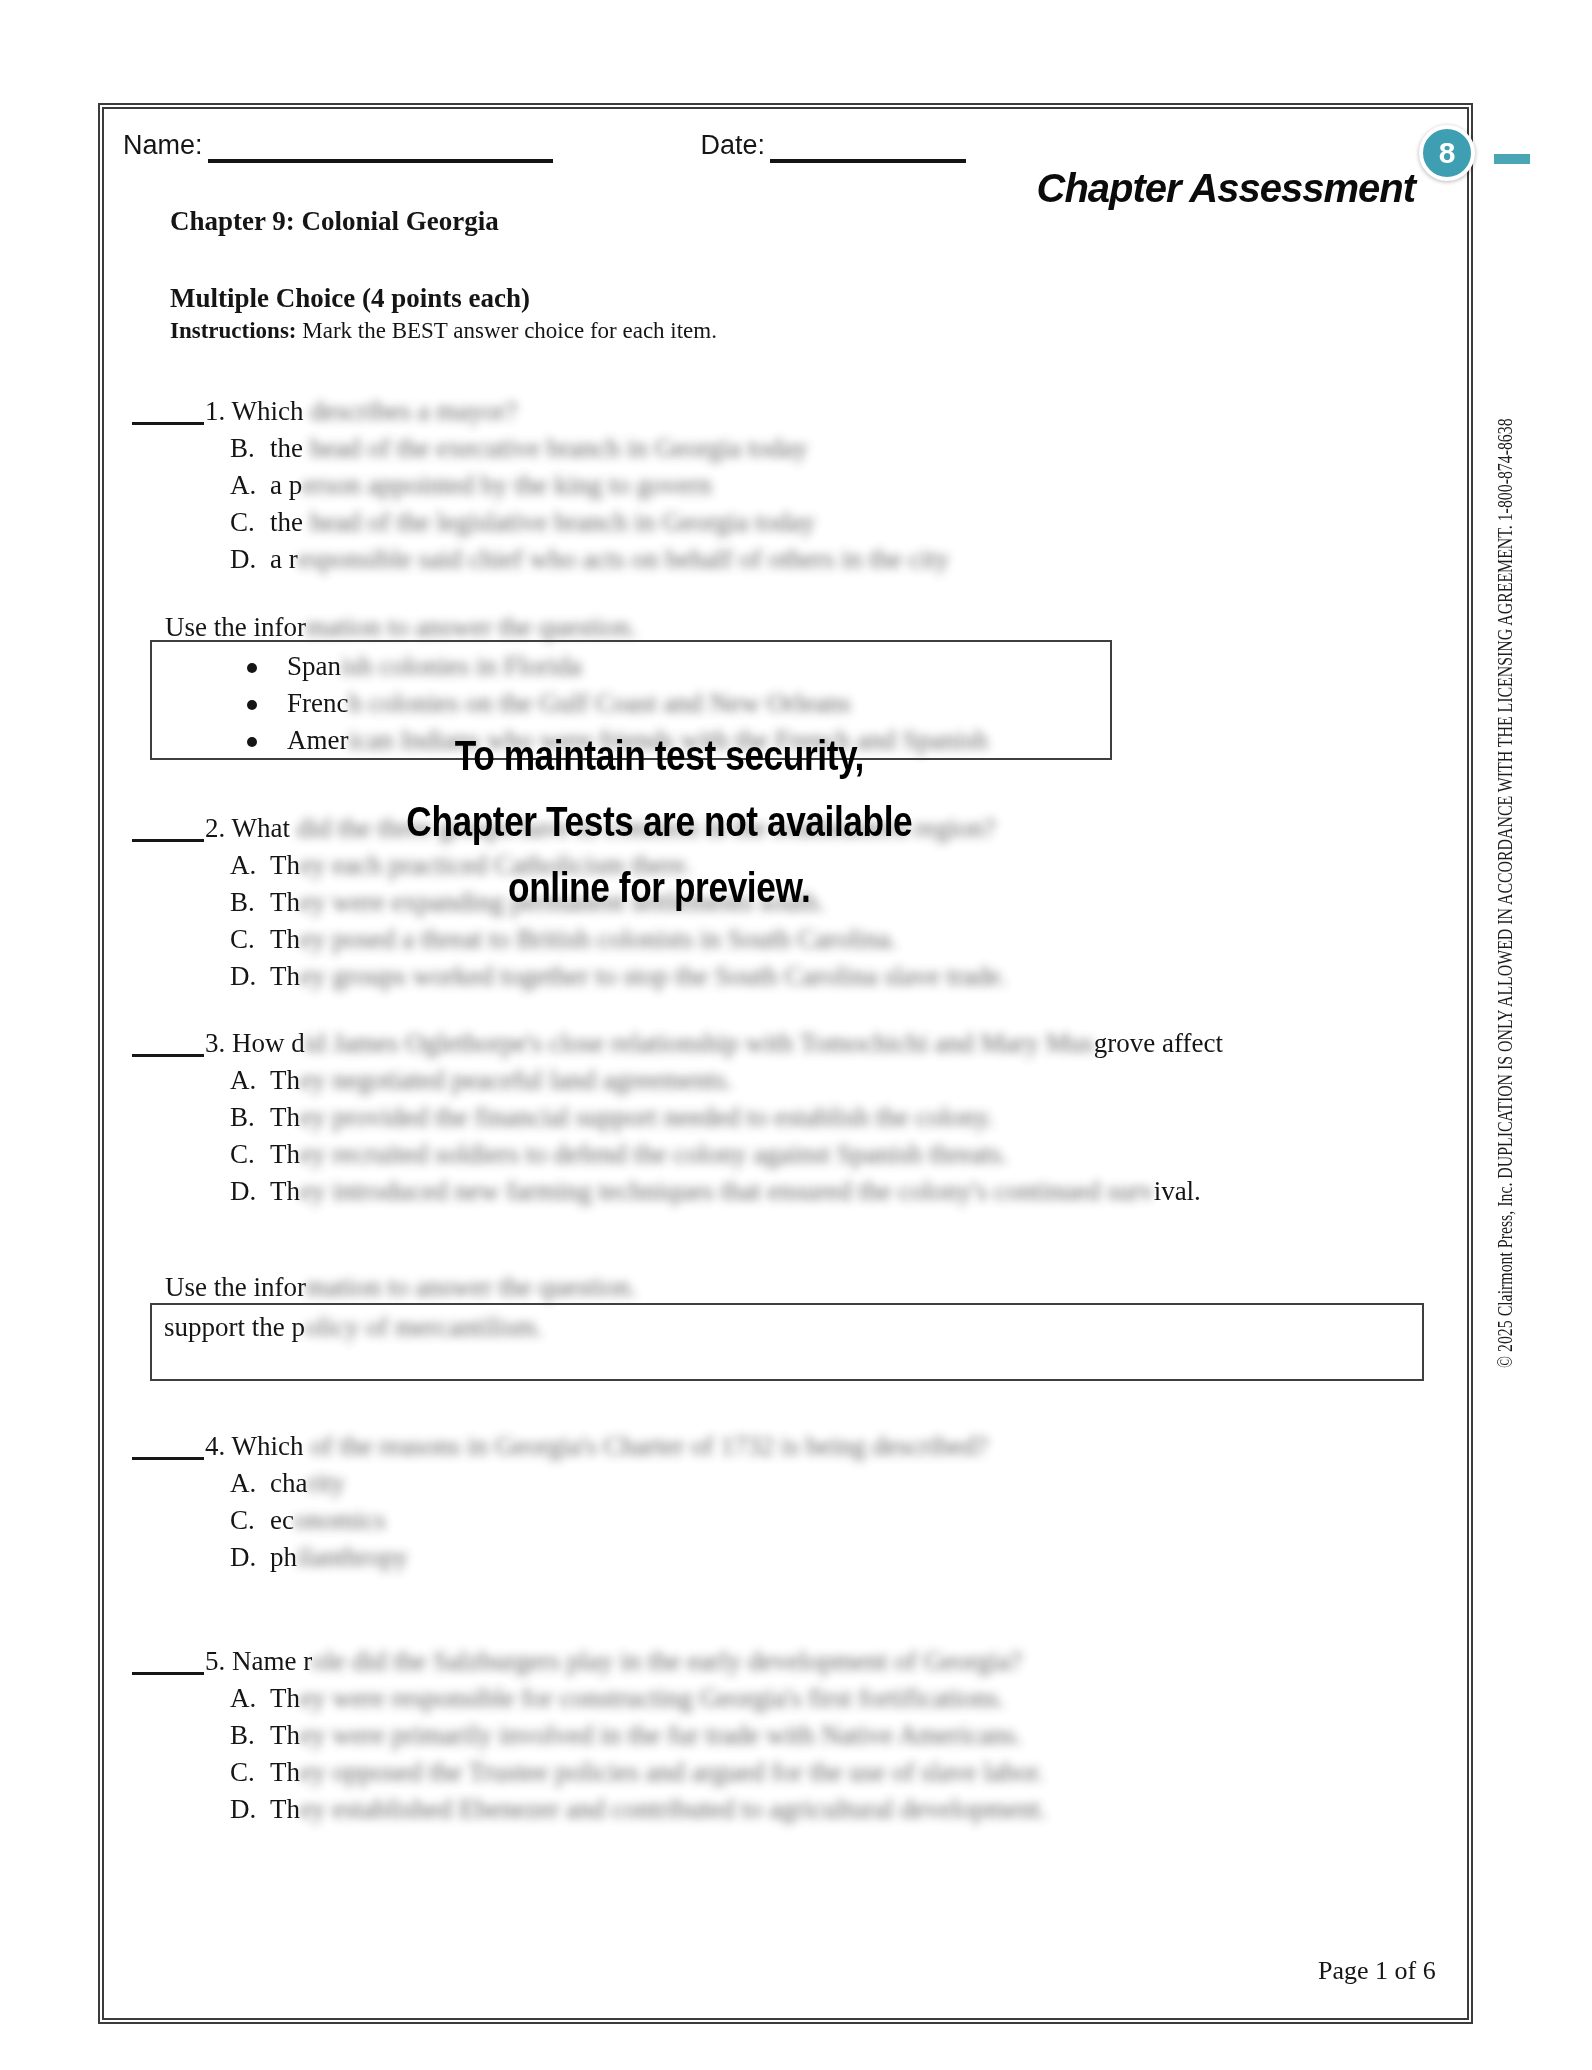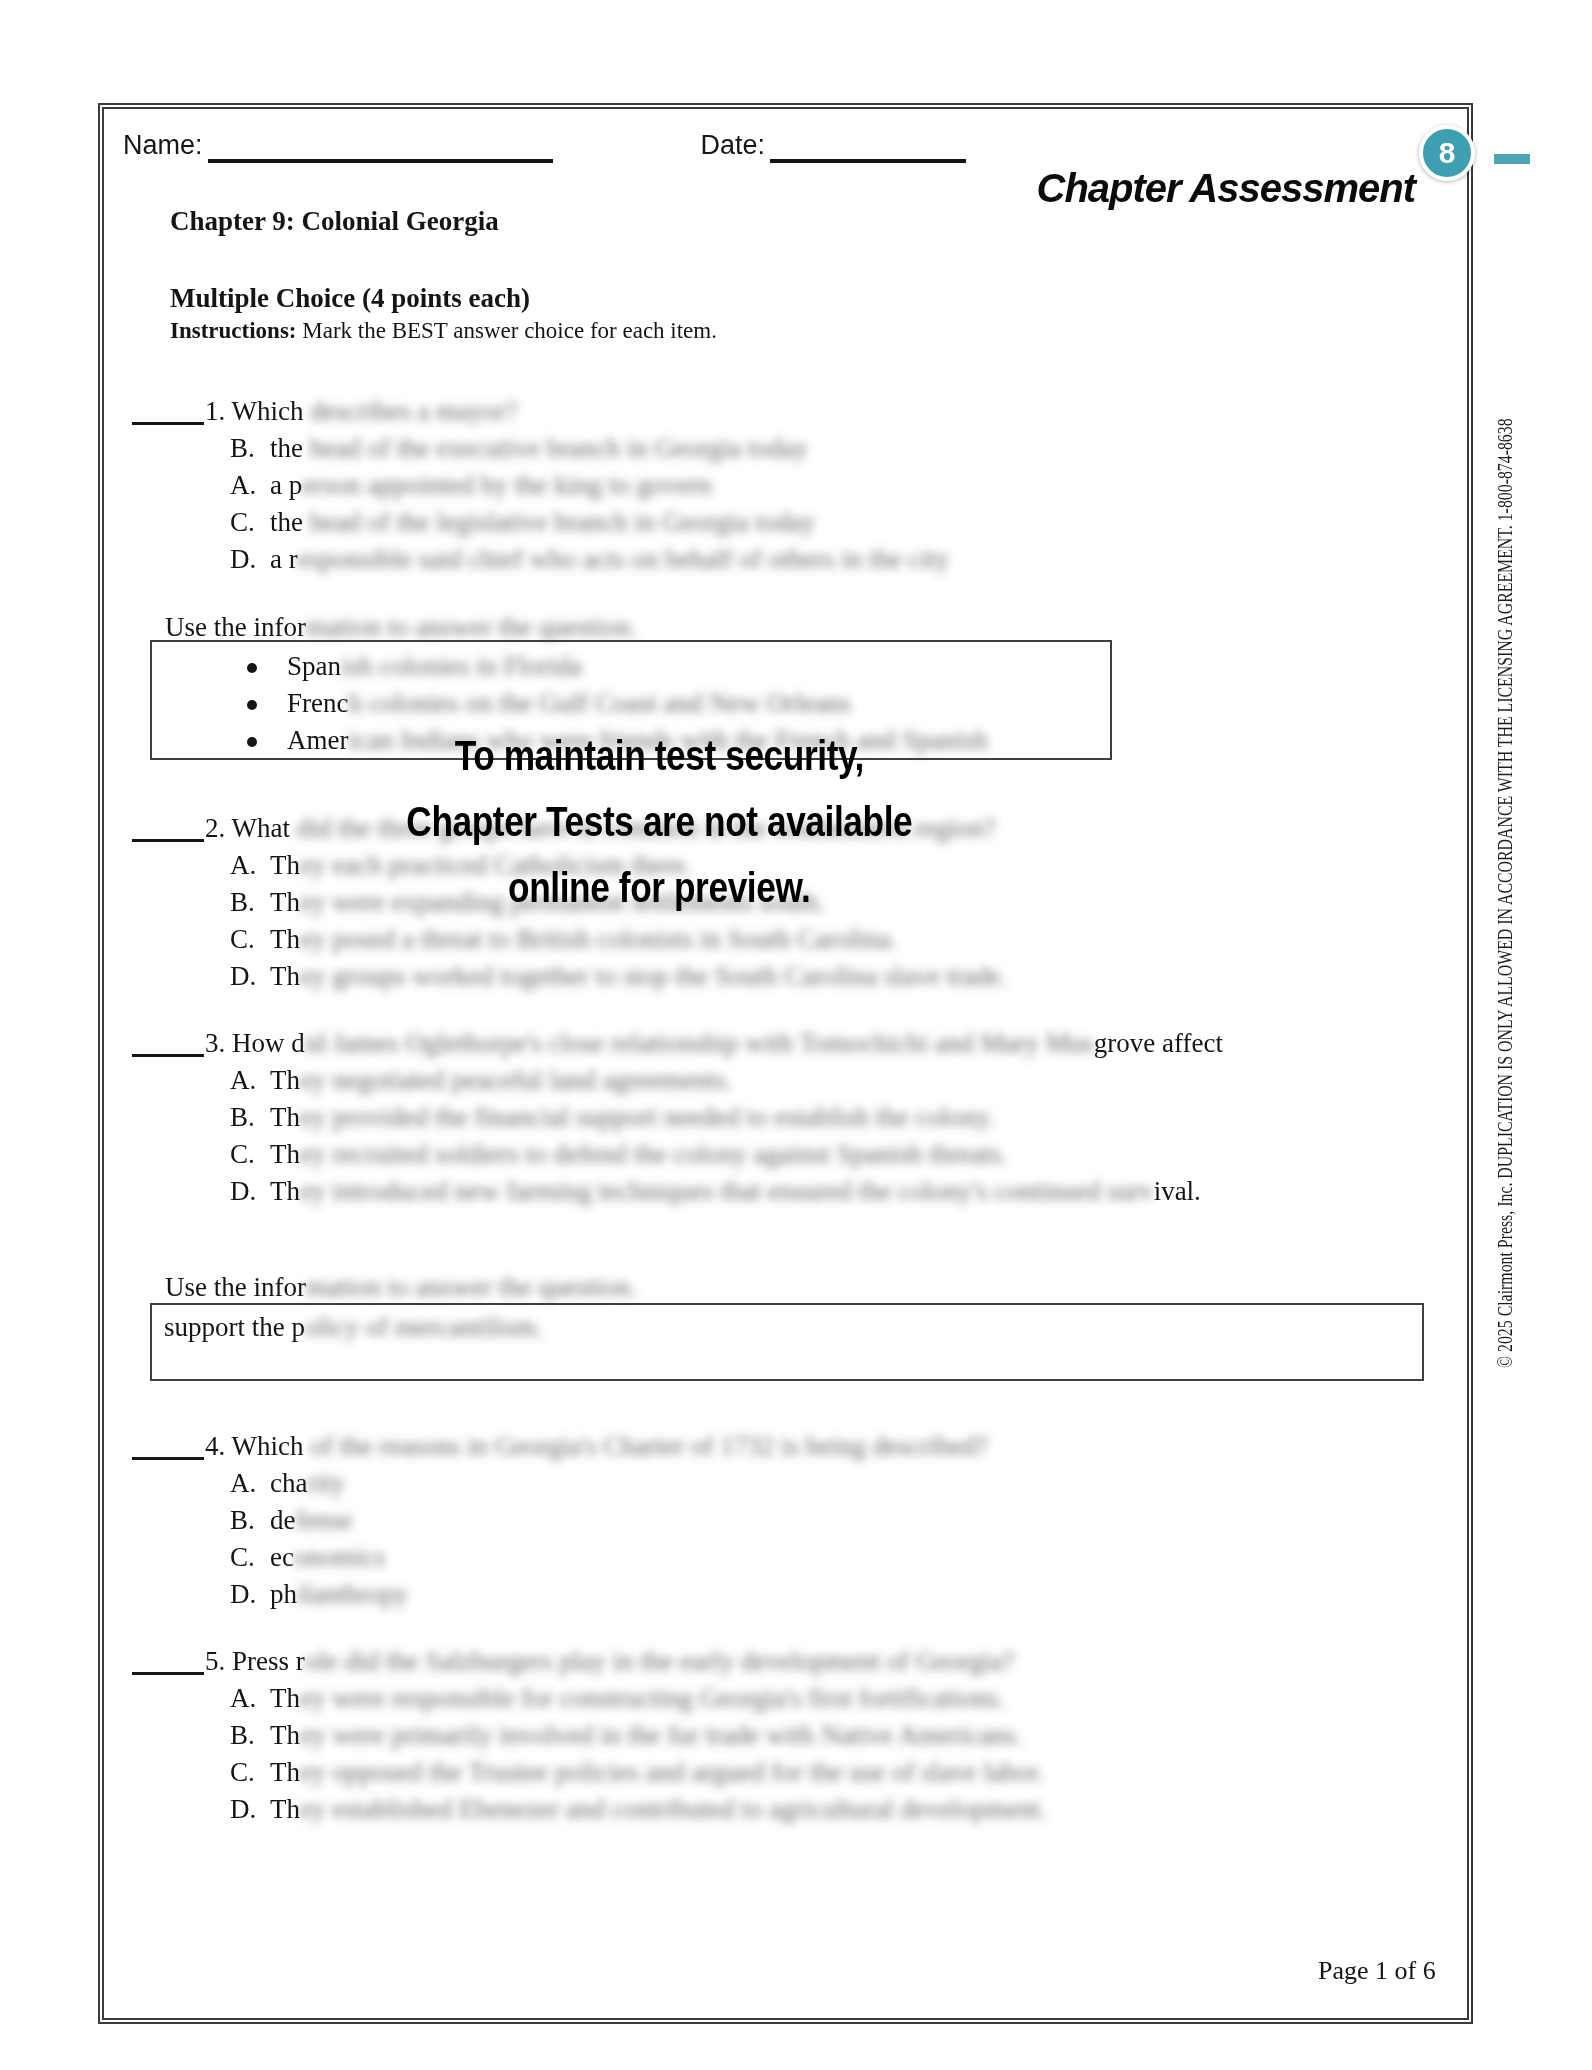--- a/index.html
+++ b/index.html
@@ -145,28 +145,27 @@
     <div>
       <span>support the p</span><span class="bl">olicy of mercantilism.</span>
     </div>
   </div>
 
   <div class="abs q" style="left:132px; top:1428px;">
     <div>
       <span class="blank"></span><span>4.</span><span> Which </span><span class="bl">of the reasons in Georgia's Charter of 1732 is being described?</span>
     </div>
     <div class="opt"><span class="olet">A.</span><span>cha</span><span class="bl">rity</span></div>
-    <div class="opt"><span class="olet">B.</span><span>de</span><span class="bl">fense</span></div>
     <div class="opt"><span class="olet">C.</span><span>ec</span><span class="bl">onomics</span></div>
     <div class="opt"><span class="olet">D.</span><span>ph</span><span class="bl">ilanthropy</span></div>
   </div>
 
   <div class="abs q" style="left:132px; top:1643px;">
     <div>
-      <span class="blank"></span><span>5.</span><span> Press r</span><span class="bl">ole did the Salzburgers play in the early development of Georgia?</span>
+      <span class="blank"></span><span>5.</span><span> Name r</span><span class="bl">ole did the Salzburgers play in the early development of Georgia?</span>
     </div>
     <div class="opt"><span class="olet">A.</span><span>Th</span><span class="bl">ey were responsible for constructing Georgia's first fortifications.</span></div>
     <div class="opt"><span class="olet">B.</span><span>Th</span><span class="bl">ey were primarily involved in the fur trade with Native Americans.</span></div>
     <div class="opt"><span class="olet">C.</span><span>Th</span><span class="bl">ey opposed the Trustee policies and argued for the use of slave labor.</span></div>
     <div class="opt"><span class="olet">D.</span><span>Th</span><span class="bl">ey established Ebenezer and contributed to agricultural development.</span></div>
   </div>
 
   <div class="abs overlay">
     <div>To maintain test security,</div>
     <div>Chapter Tests are not available</div>

